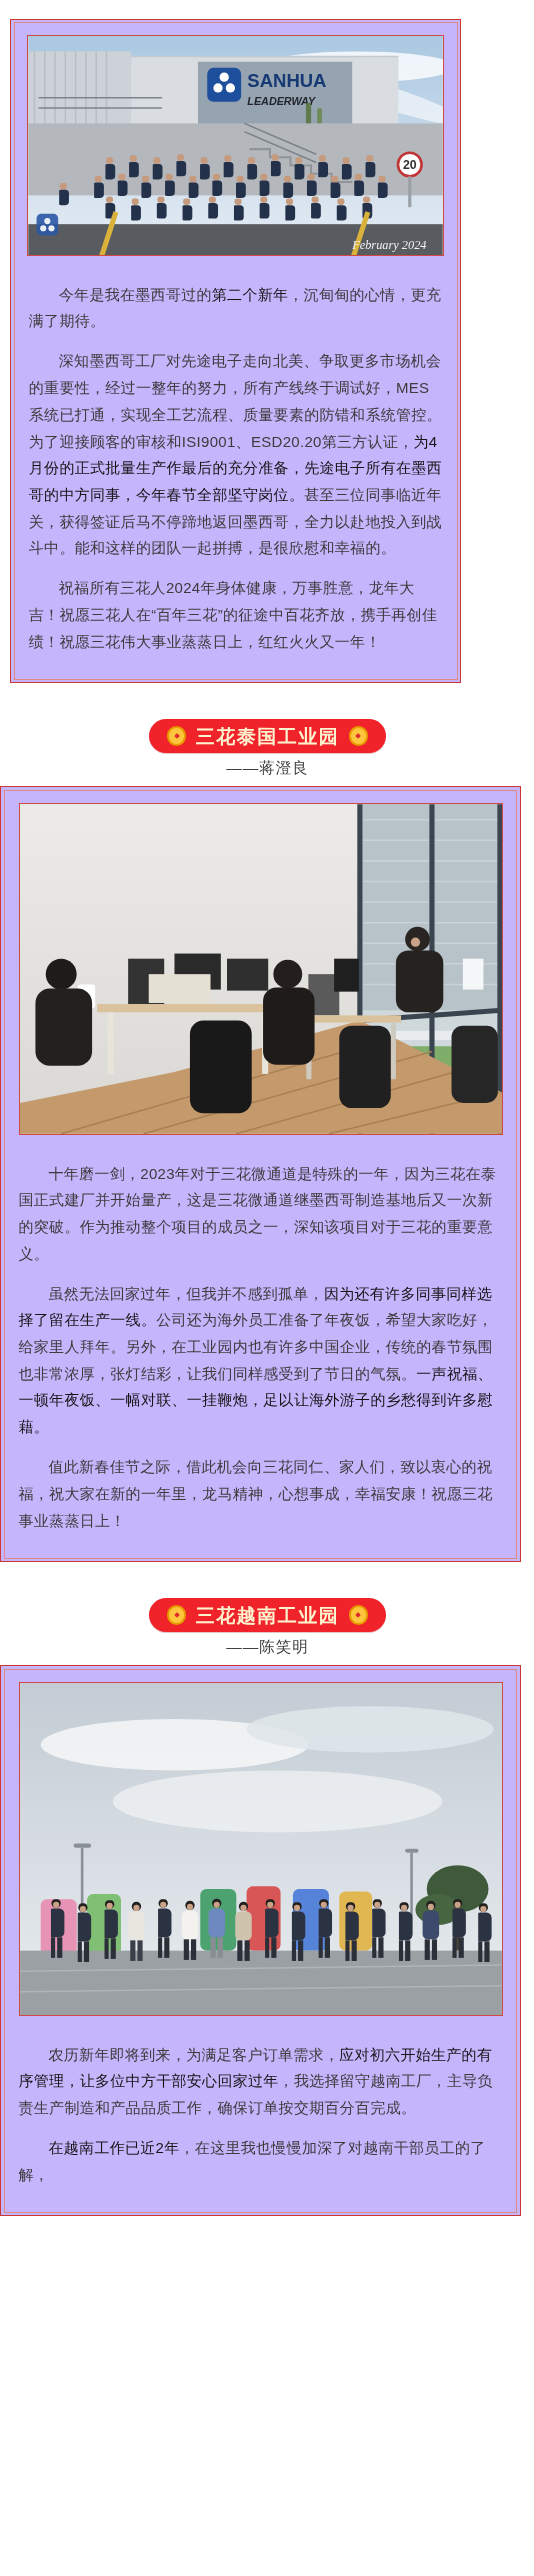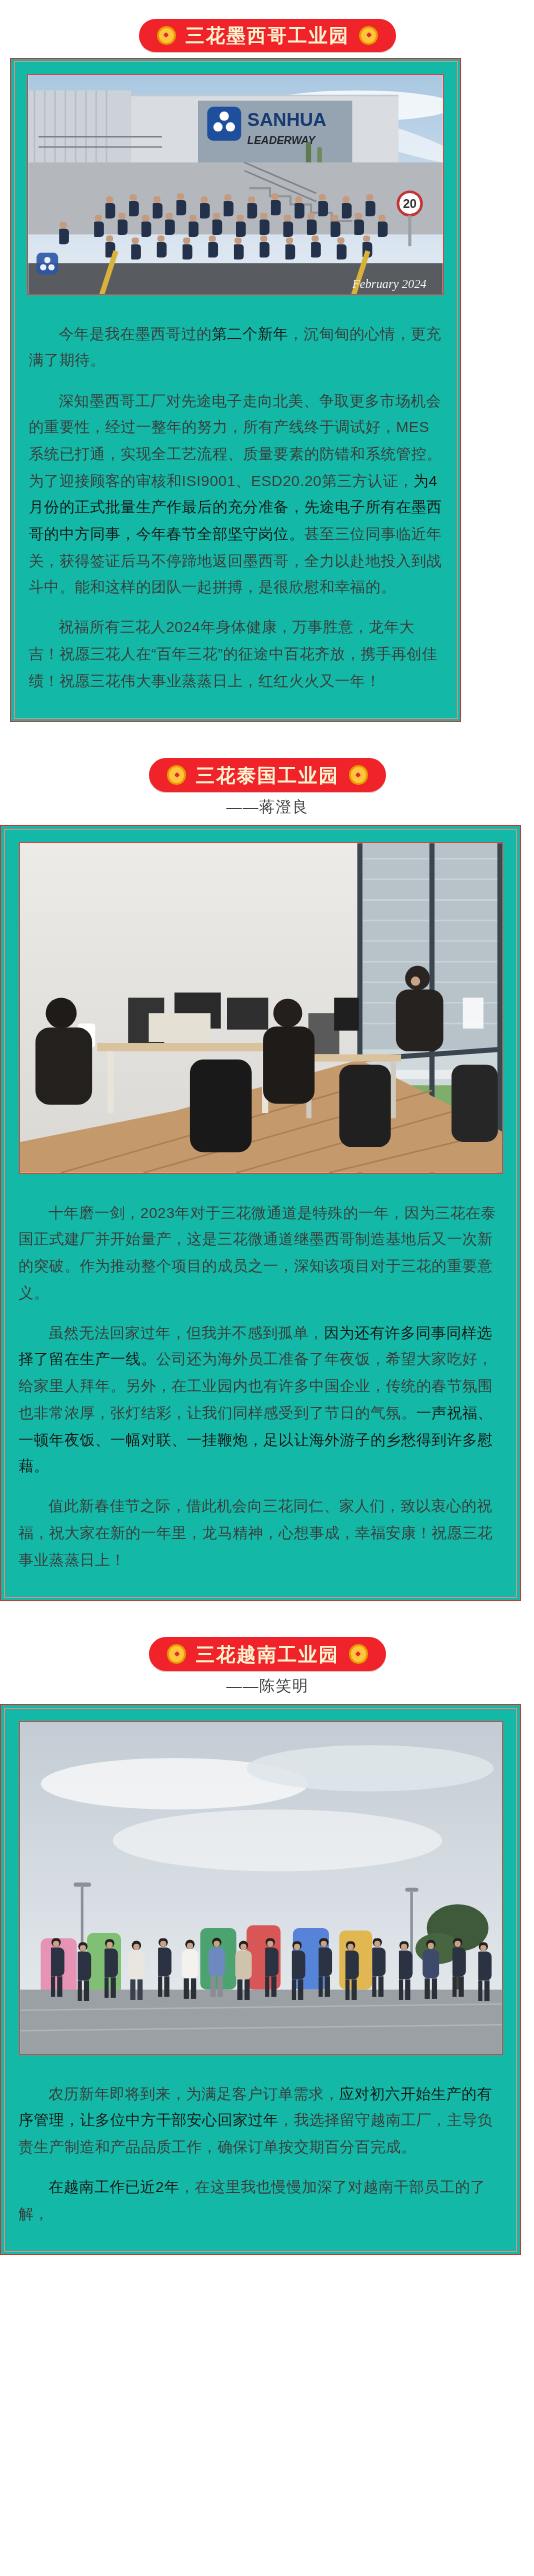--- a/index.html
+++ b/index.html
@@ -16,44 +16,35 @@
   .badge::after{right:-8.2px;bottom:-4.1px;}
   .badge-inner{display:flex;align-items:center;gap:9.3px;}
   .badge-text{color:#fdf3cf;font-size:19px;font-weight:bold;letter-spacing:1.5px;line-height:1;}
   .coin{width:15.5px;height:15.5px;border-radius:50%;background:#ffc53d;border:2.1px solid #e89b00;
         display:inline-flex;align-items:center;justify-content:center;}
   .coin::after{content:"";width:4.1px;height:4.1px;background:#e02c2c;border-radius:1px;transform:rotate(45deg);}
 
   .author{text-align:center;font-size:15.5px;color:#3f3f3f;margin:3.1px 0 7.2px 0;letter-spacing:1px;}
 
   
-  .content-box{position:relative;background:#14b8a6;border:1.5px solid #cc3732;margin-bottom:36px;}
+  .content-box{position:relative;background:#c4b5fd;border:1.5px solid #cc3732;margin-bottom:36px;}
   .content-box::before{content:"";position:absolute;inset:2.6px;border:0.5px solid #df8a85;pointer-events:none;}
   .box-a{width:449px;margin-left:10.3px;}
   .box-b{width:519px;margin-left:0;}
   .photo{display:block;margin:15.5px auto 4.1px auto;border:1px solid #cf4a43;background:#dfe5ea;}
   .photo svg{display:block;}
   .paras{padding:8.2px 17.5px 13.4px 17.5px;}
   .para{font-size:15px;line-height:1.78;color:#3c3c3c;text-indent:2em;margin:13.4px 0;letter-spacing:0.3px;}
   .para .b{font-weight:normal;color:#161616;}
 </style>
 </head>
 <body>
 
 <div class="page">
 
-  <div class="badge-wrap">
-    <div class="badge">
-      <div class="badge-inner">
-        <span class="coin"></span>
-        <span class="badge-text">三花墨西哥工业园</span>
-        <span class="coin"></span>
-      </div>
-    </div>
-  </div>
 
   <div class="content-box box-a">
     <div class="photo" style="width:415px;height:219px;">
       <svg width="415" height="219" viewBox="0 0 806 426">
         <defs>
           <linearGradient id="sky1" x1="0" y1="0" x2="0" y2="1">
             <stop offset="0" stop-color="#aac8e2"></stop>
               <stop offset="1" stop-color="#e7edf4"></stop>
           </linearGradient>
           <symbol id="pA">

